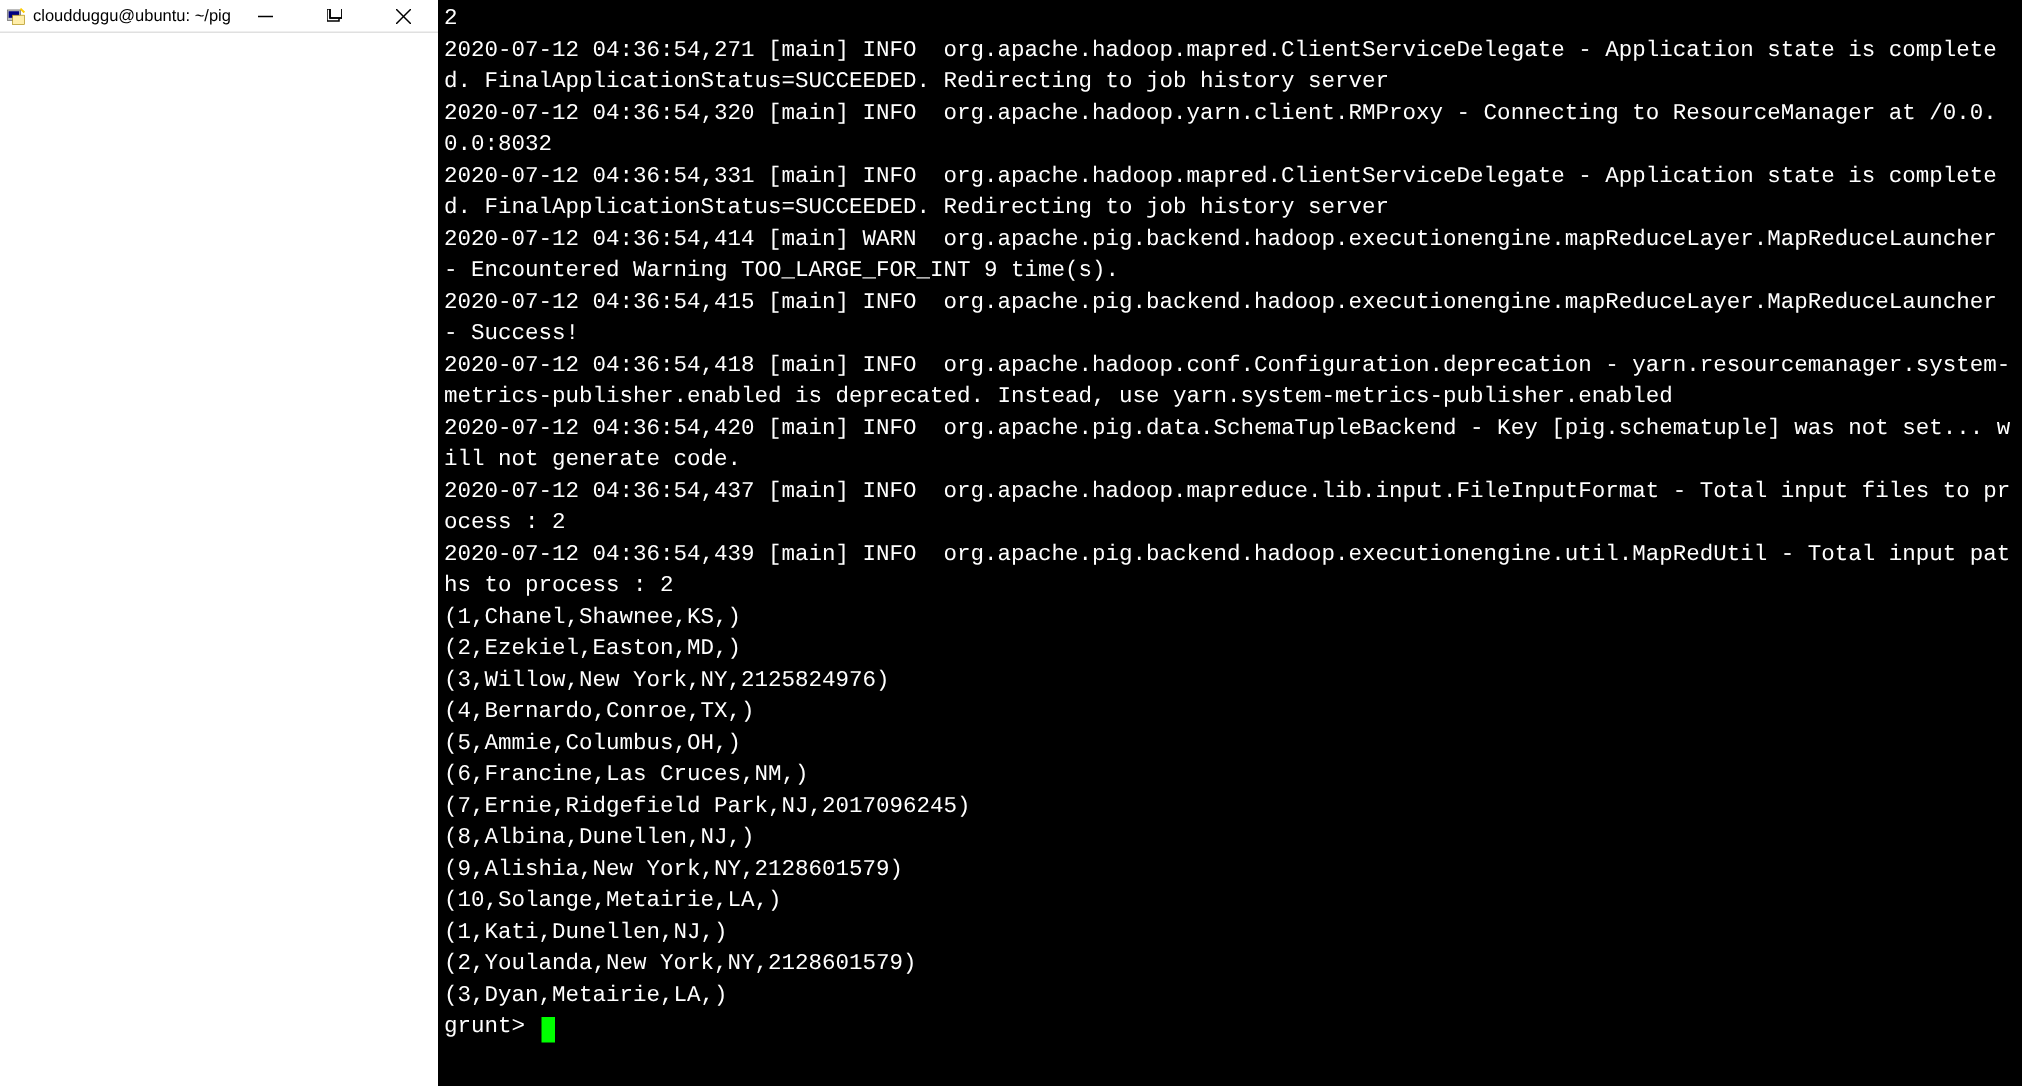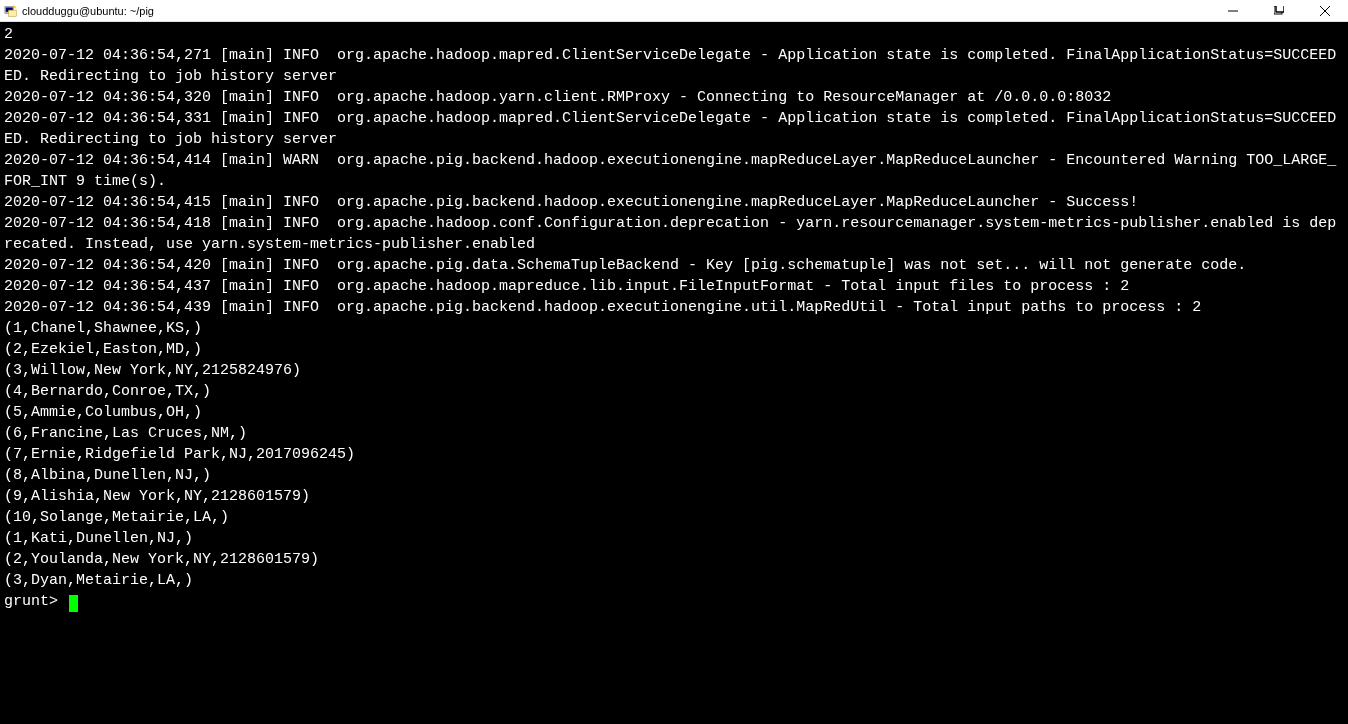--- a/index.html
+++ b/index.html
@@ -9,21 +9,20 @@
     }
     body {
       background: #ffffff;
       font-family: "Segoe UI", Tahoma, sans-serif;
       overflow: hidden;
     }
     .window {
       width: 1348px;
       height: 724px;
       display: flex;
-      flex-direction: column;
       background: #ffffff;
     }
     .titlebar {
       height: 22px;
       background: #ffffff;
       display: flex;
       align-items: center;
       justify-content: space-between;
       padding: 0 0 0 4px;
       border-bottom: 1px solid #e0e0e0;

